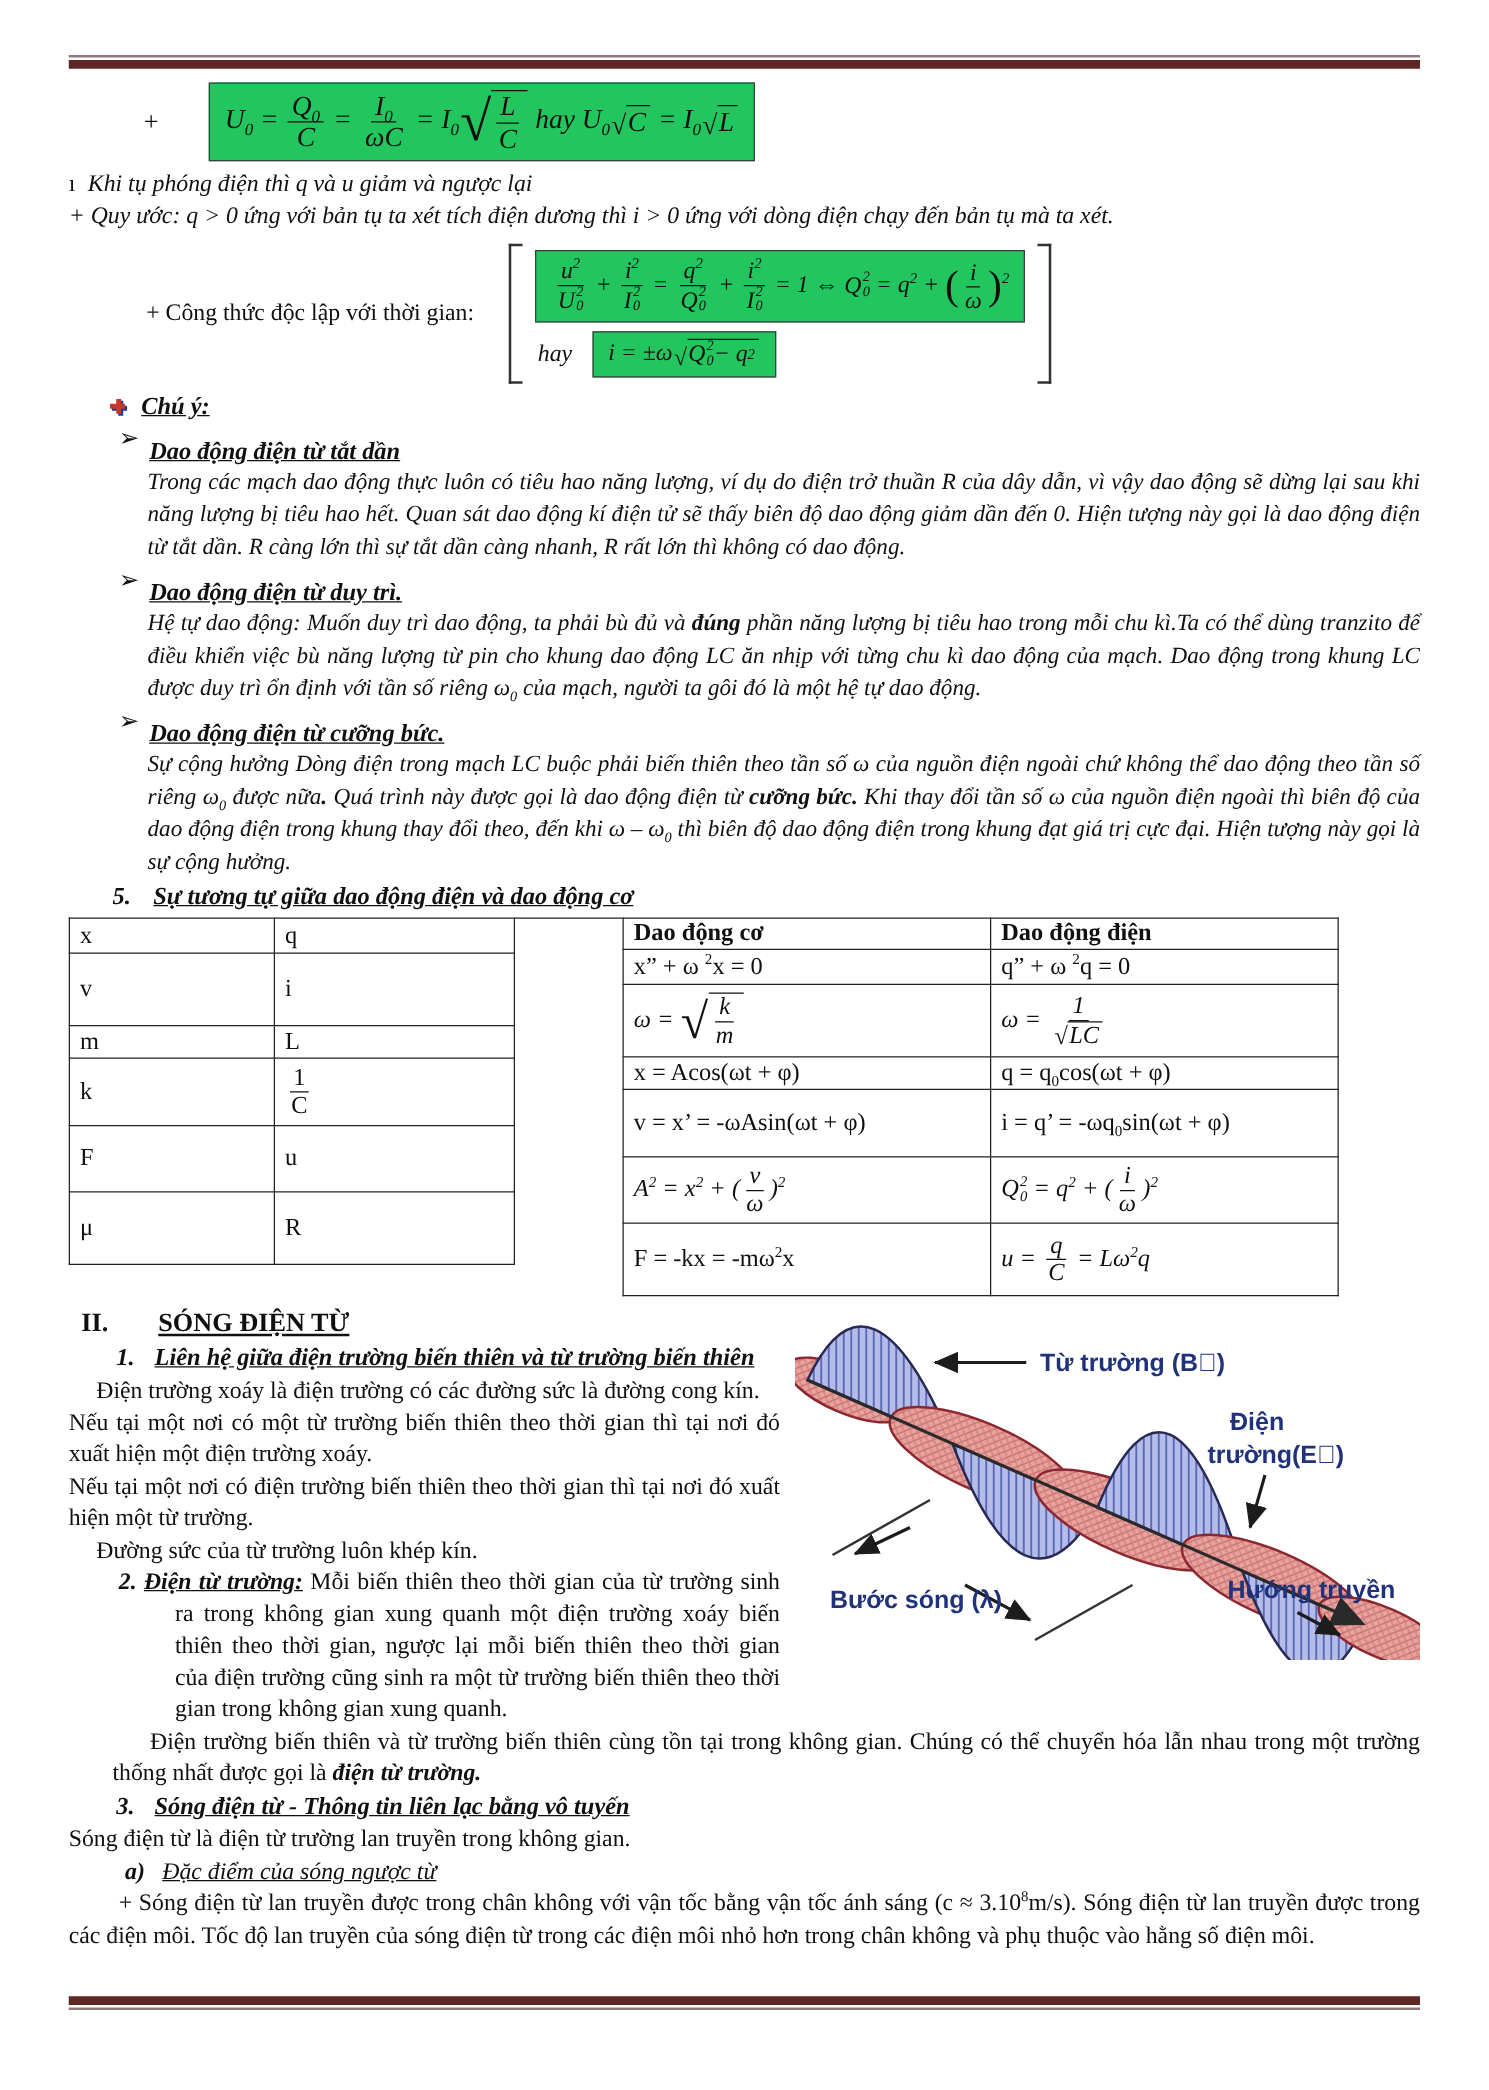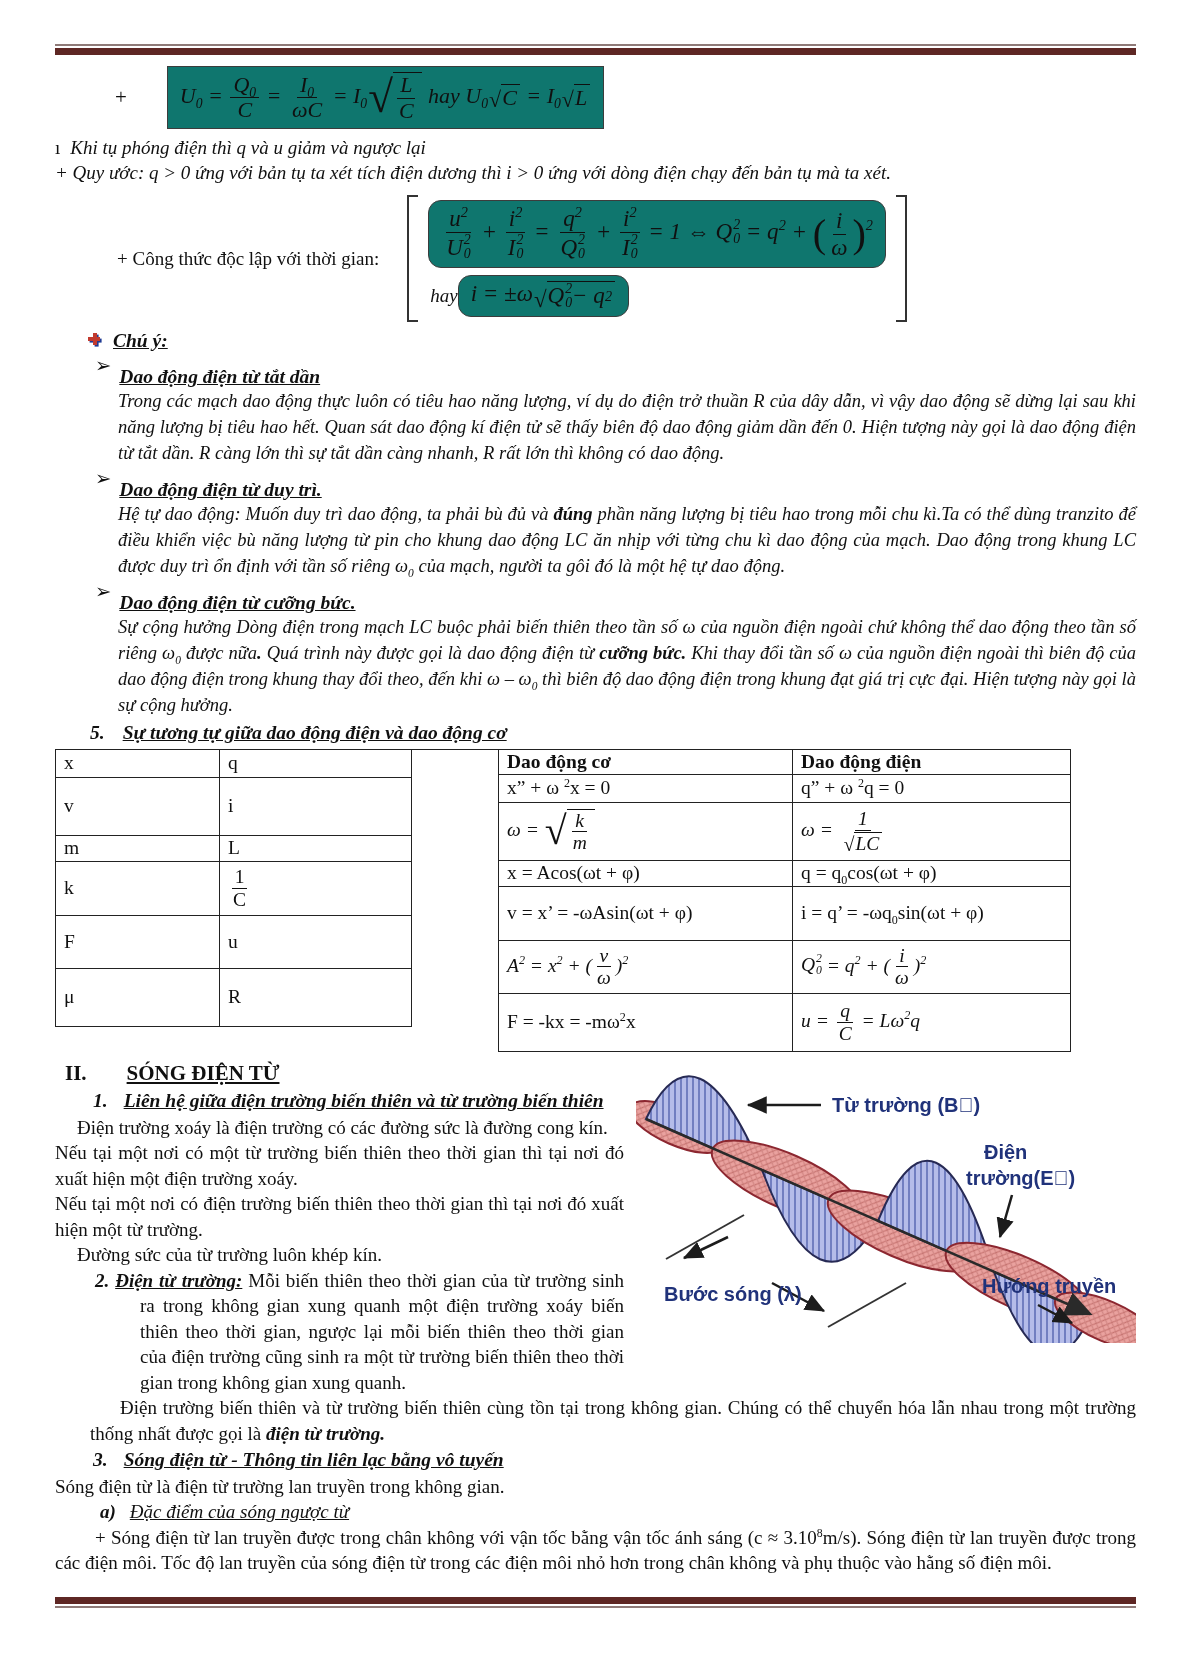--- a/index.html
+++ b/index.html
@@ -26,36 +26,36 @@
   .frac{display:inline-flex;flex-direction:column;align-items:center;vertical-align:middle;margin:0 2px;line-height:1.12;}
   .frac .num{border-bottom:1.4px solid currentColor;padding:0 3px;}
   .frac .den{padding:0 3px;}
   .sqrt{display:inline-flex;align-items:stretch;vertical-align:middle;margin:0 1px;}
   .rsign{font-style:normal;display:flex;align-items:flex-end;line-height:1;}
   .sqrt.tall .rsign{font-size:2.05em;line-height:0.82;align-items:center;}
   .rbody{border-top:1.5px solid currentColor;padding:0 3px 0 1px;display:inline-flex;align-items:center;}
   .ss{display:inline-flex;align-items:center;}
   .stk{display:inline-flex;flex-direction:column;font-size:0.6em;line-height:1.05;margin-left:1px;}
   .bigp{font-size:1.75em;line-height:0;vertical-align:middle;font-style:normal;font-weight:300;}
-  .fbox{border:1.6px solid #3c3c3c;display:inline-block;padding:5px 12px;background:#0f766e;}
+  .fbox{border:1.6px solid #3c3c3c;display:inline-block;padding:5px 12px;background:#22c55e;}
 
   
   .f1row{display:flex;align-items:center;gap:40px;margin:8px 0 6px 60px;font-size:21px;}
   .f1row .fbox{font-size:22px;}
   .iline{font-style:italic;font-size:19px;line-height:25px;}
   .iline .mk{margin-right:10px;font-style:normal;}
   .indep{display:flex;align-items:center;margin:10px 0 6px 62px;}
   .indep .lbl{font-size:19px;white-space:nowrap;}
   .brkgrp{display:flex;align-items:stretch;margin-left:28px;}
   .brk{width:9px;border-top:2px solid #333;border-bottom:2px solid #333;}
   .brk.l{border-left:2px solid #333;}
   .brk.r{border-right:2px solid #333;}
   .bgcol{display:flex;flex-direction:column;gap:7px;padding:5px 10px;}
-  .bgcol .fbox{font-size:23px;border-radius:13px;}
-  .hayrow{display:flex;align-items:center;margin-left:2px;font-size:19px;}
+  .bgcol .fbox{font-size:19px;}
+  .hayrow{display:flex;align-items:center;gap:16px;margin-left:2px;font-size:19px;}
   .hay{font-style:italic;}
 
   
   .chuy{display:flex;align-items:center;gap:10px;margin:8px 0 2px 33px;font-size:19.5px;}
   .chuy .ttl{font-weight:bold;font-style:italic;text-decoration:underline;}
   .nitem{margin-left:40px;}
   .nhead{display:flex;gap:8px;font-size:19.5px;margin-top:1px;}
   .nhead .arr{font-style:normal;}
   .nhead .ttl{font-weight:bold;font-style:italic;text-decoration:underline;margin-top:12px;}
   .nbody{margin-left:23px;font-style:italic;font-size:18.5px;line-height:26px;text-align:justify;}

